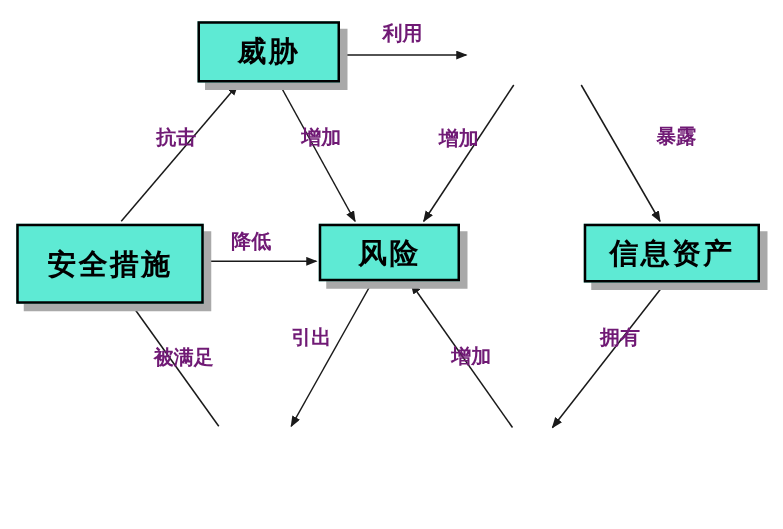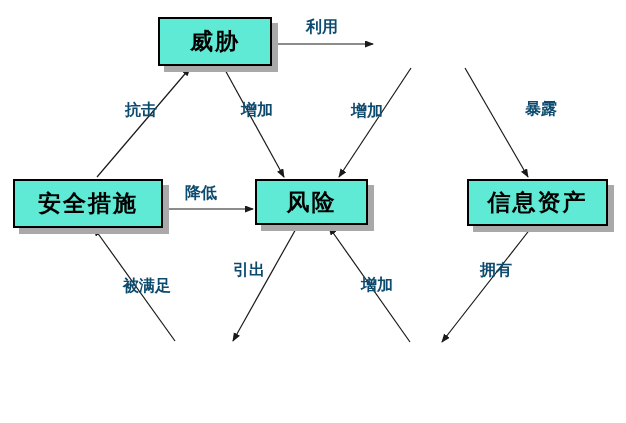--- a/index.html
+++ b/index.html
@@ -41,21 +41,21 @@
     font-weight: bold;
     color: #000000;
     letter-spacing: 2px;
     white-space: nowrap;
   }
   .edge-label {
     position: absolute;
     transform: translate(-50%, -50%);
     font-size: 16px;
     font-weight: bold;
-    color: #0c4a6e;
+    color: #701a75;
     white-space: nowrap;
     line-height: 1;
   }
 </style>
 </head>
 <body>
 
 <div class="stage">
 
   <svg class="wires" viewBox="0 0 626 423" aria-hidden="true">
@@ -72,21 +72,21 @@
     <line x1="164" y1="209" x2="253" y2="209" marker-end="url(#arrowhead)"></line>
     <line x1="175" y1="341" x2="94" y2="228" marker-end="url(#arrowhead)"></line>
     <line x1="297" y1="227" x2="233" y2="341" marker-end="url(#arrowhead)"></line>
     <line x1="410" y1="342" x2="329" y2="227" marker-end="url(#arrowhead)"></line>
     <line x1="531" y1="228" x2="442" y2="342" marker-end="url(#arrowhead)"></line>
   </svg>
 
   <div class="node" style="left:158px; top:17px;  width:114px; height:49px;">
     <span>威胁</span>
   </div>
-  <div class="node" style="left:13px;  top:179px; width:150px; height:49px;">
+  <div class="node" style="left:13px;  top:179px; width:150px; height:64px;">
     <span>安全措施</span>
   </div>
   <div class="node" style="left:255px; top:179px; width:113px; height:46px;">
     <span>风险</span>
   </div>
   <div class="node" style="left:467px; top:179px; width:141px; height:47px;">
     <span>信息资产</span>
   </div>
 
   <div class="edge-label" style="left:322px; top:27px;">利用</div>

